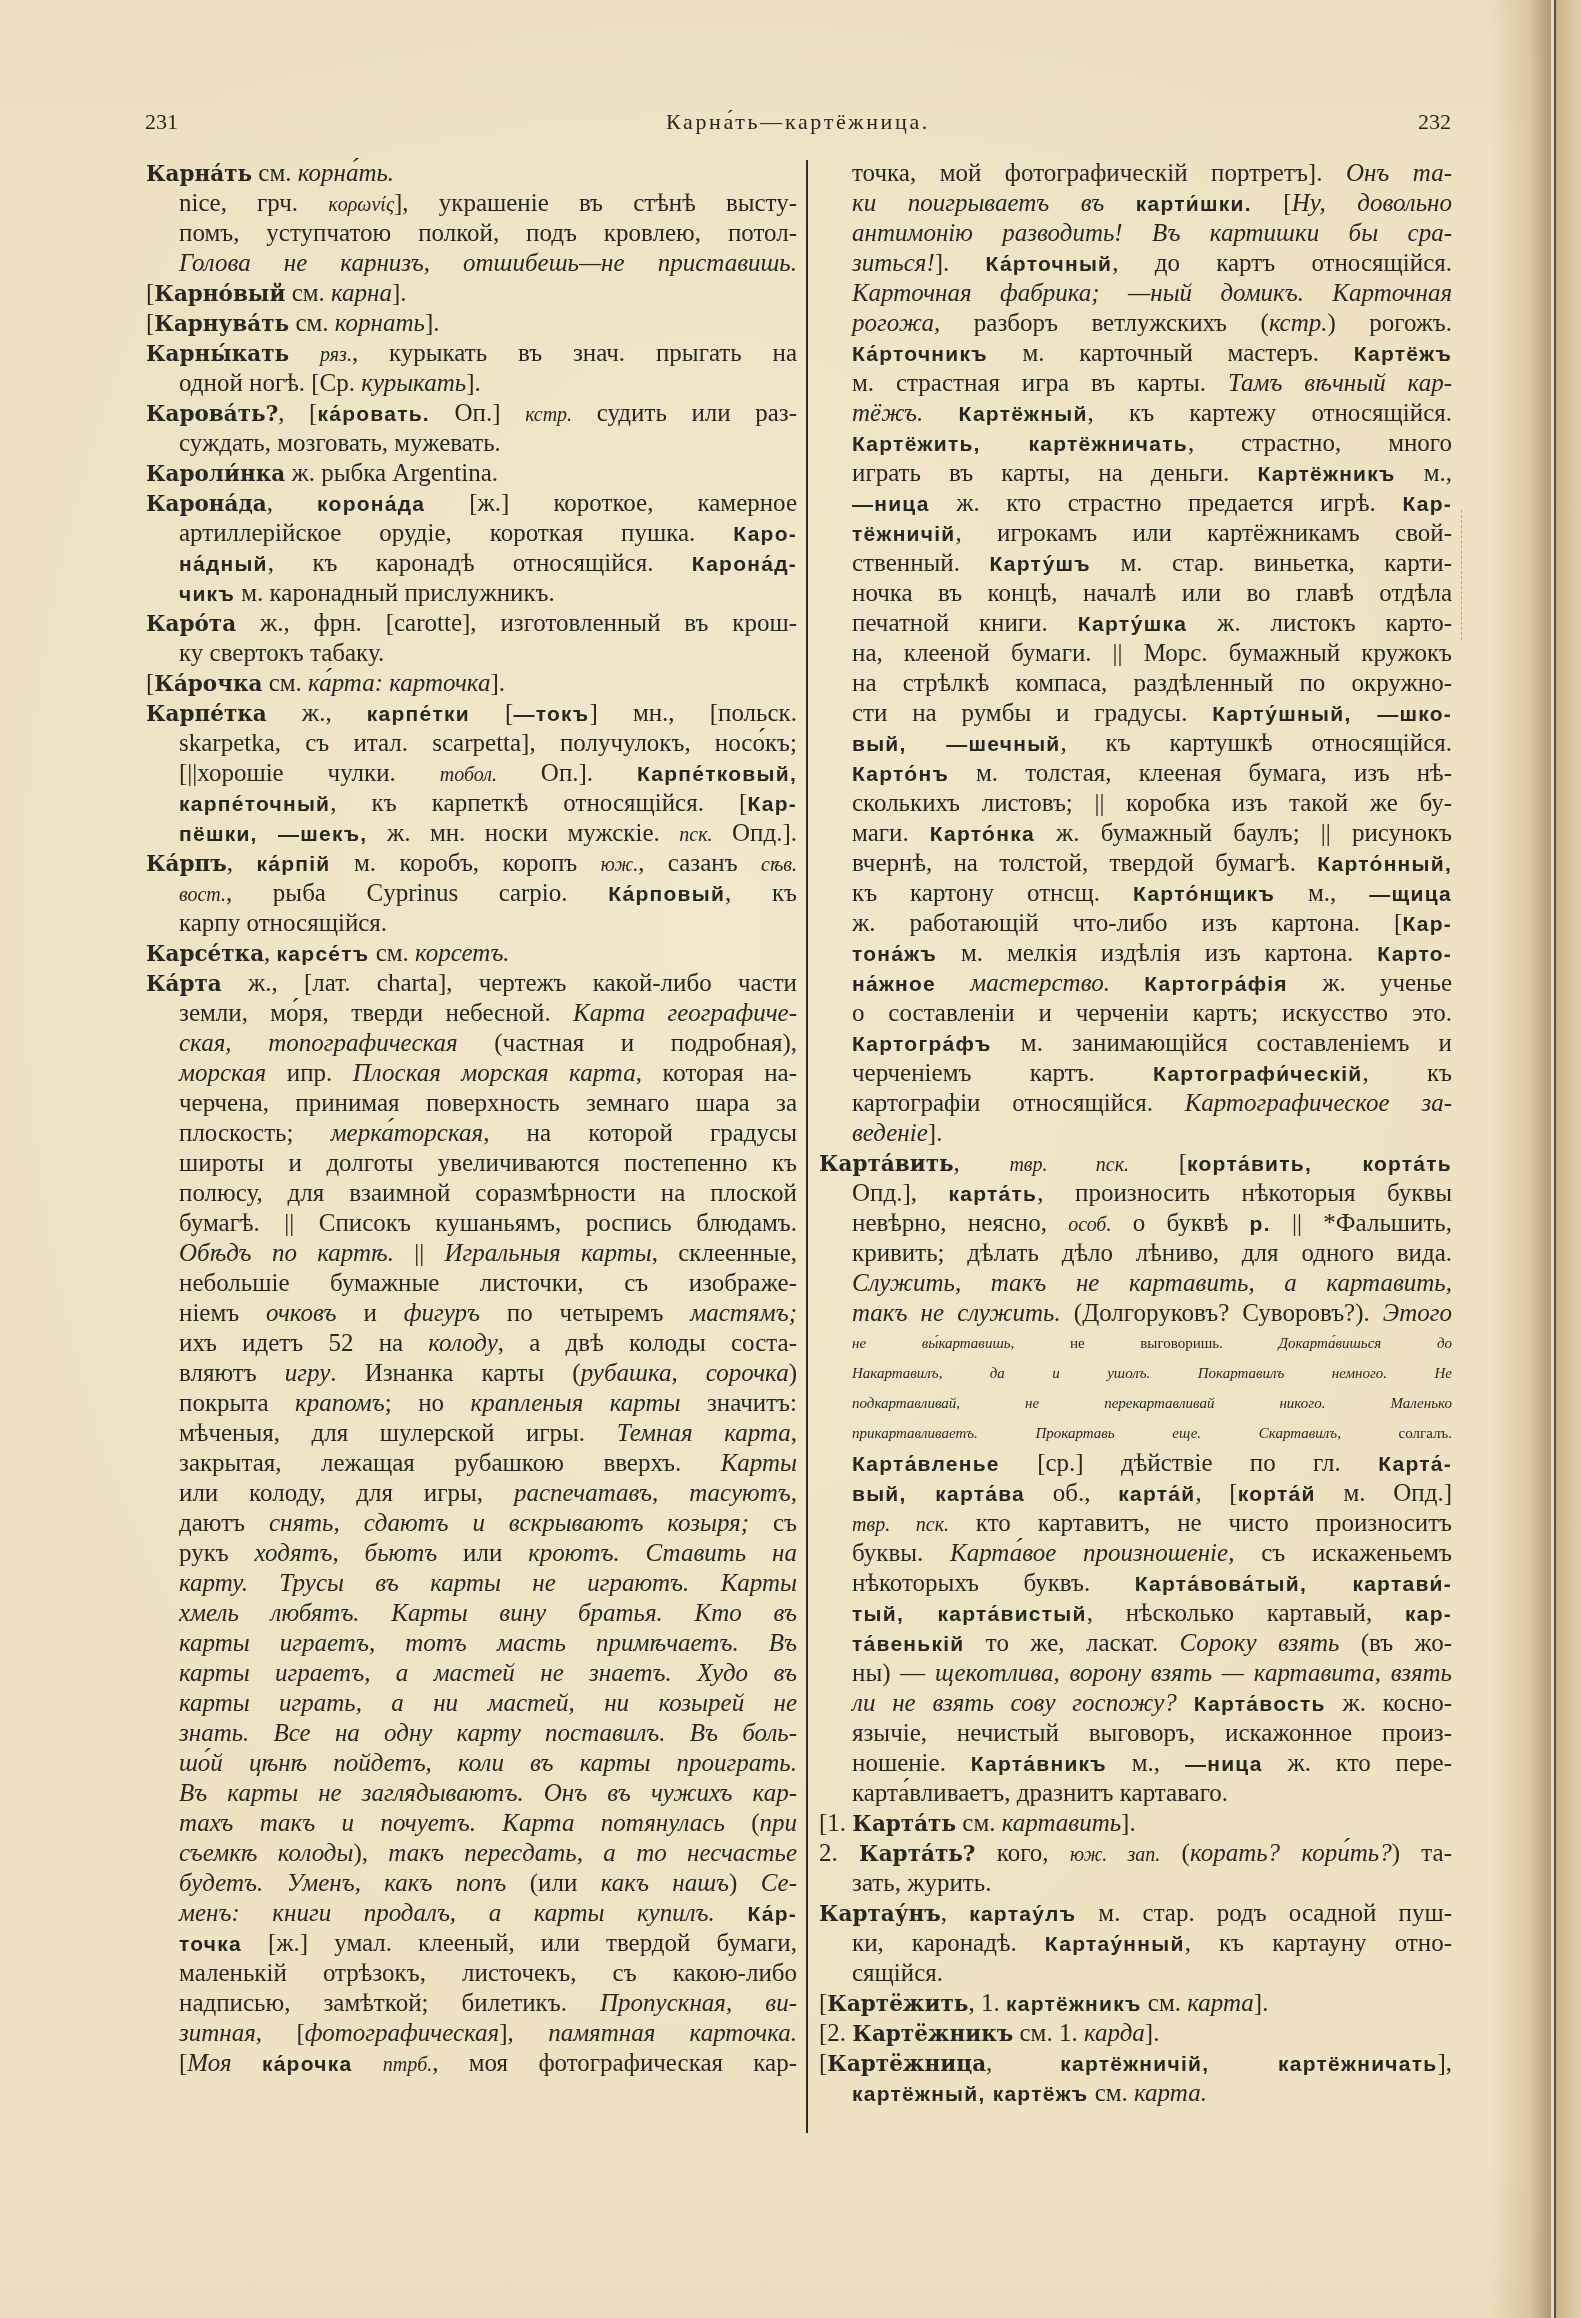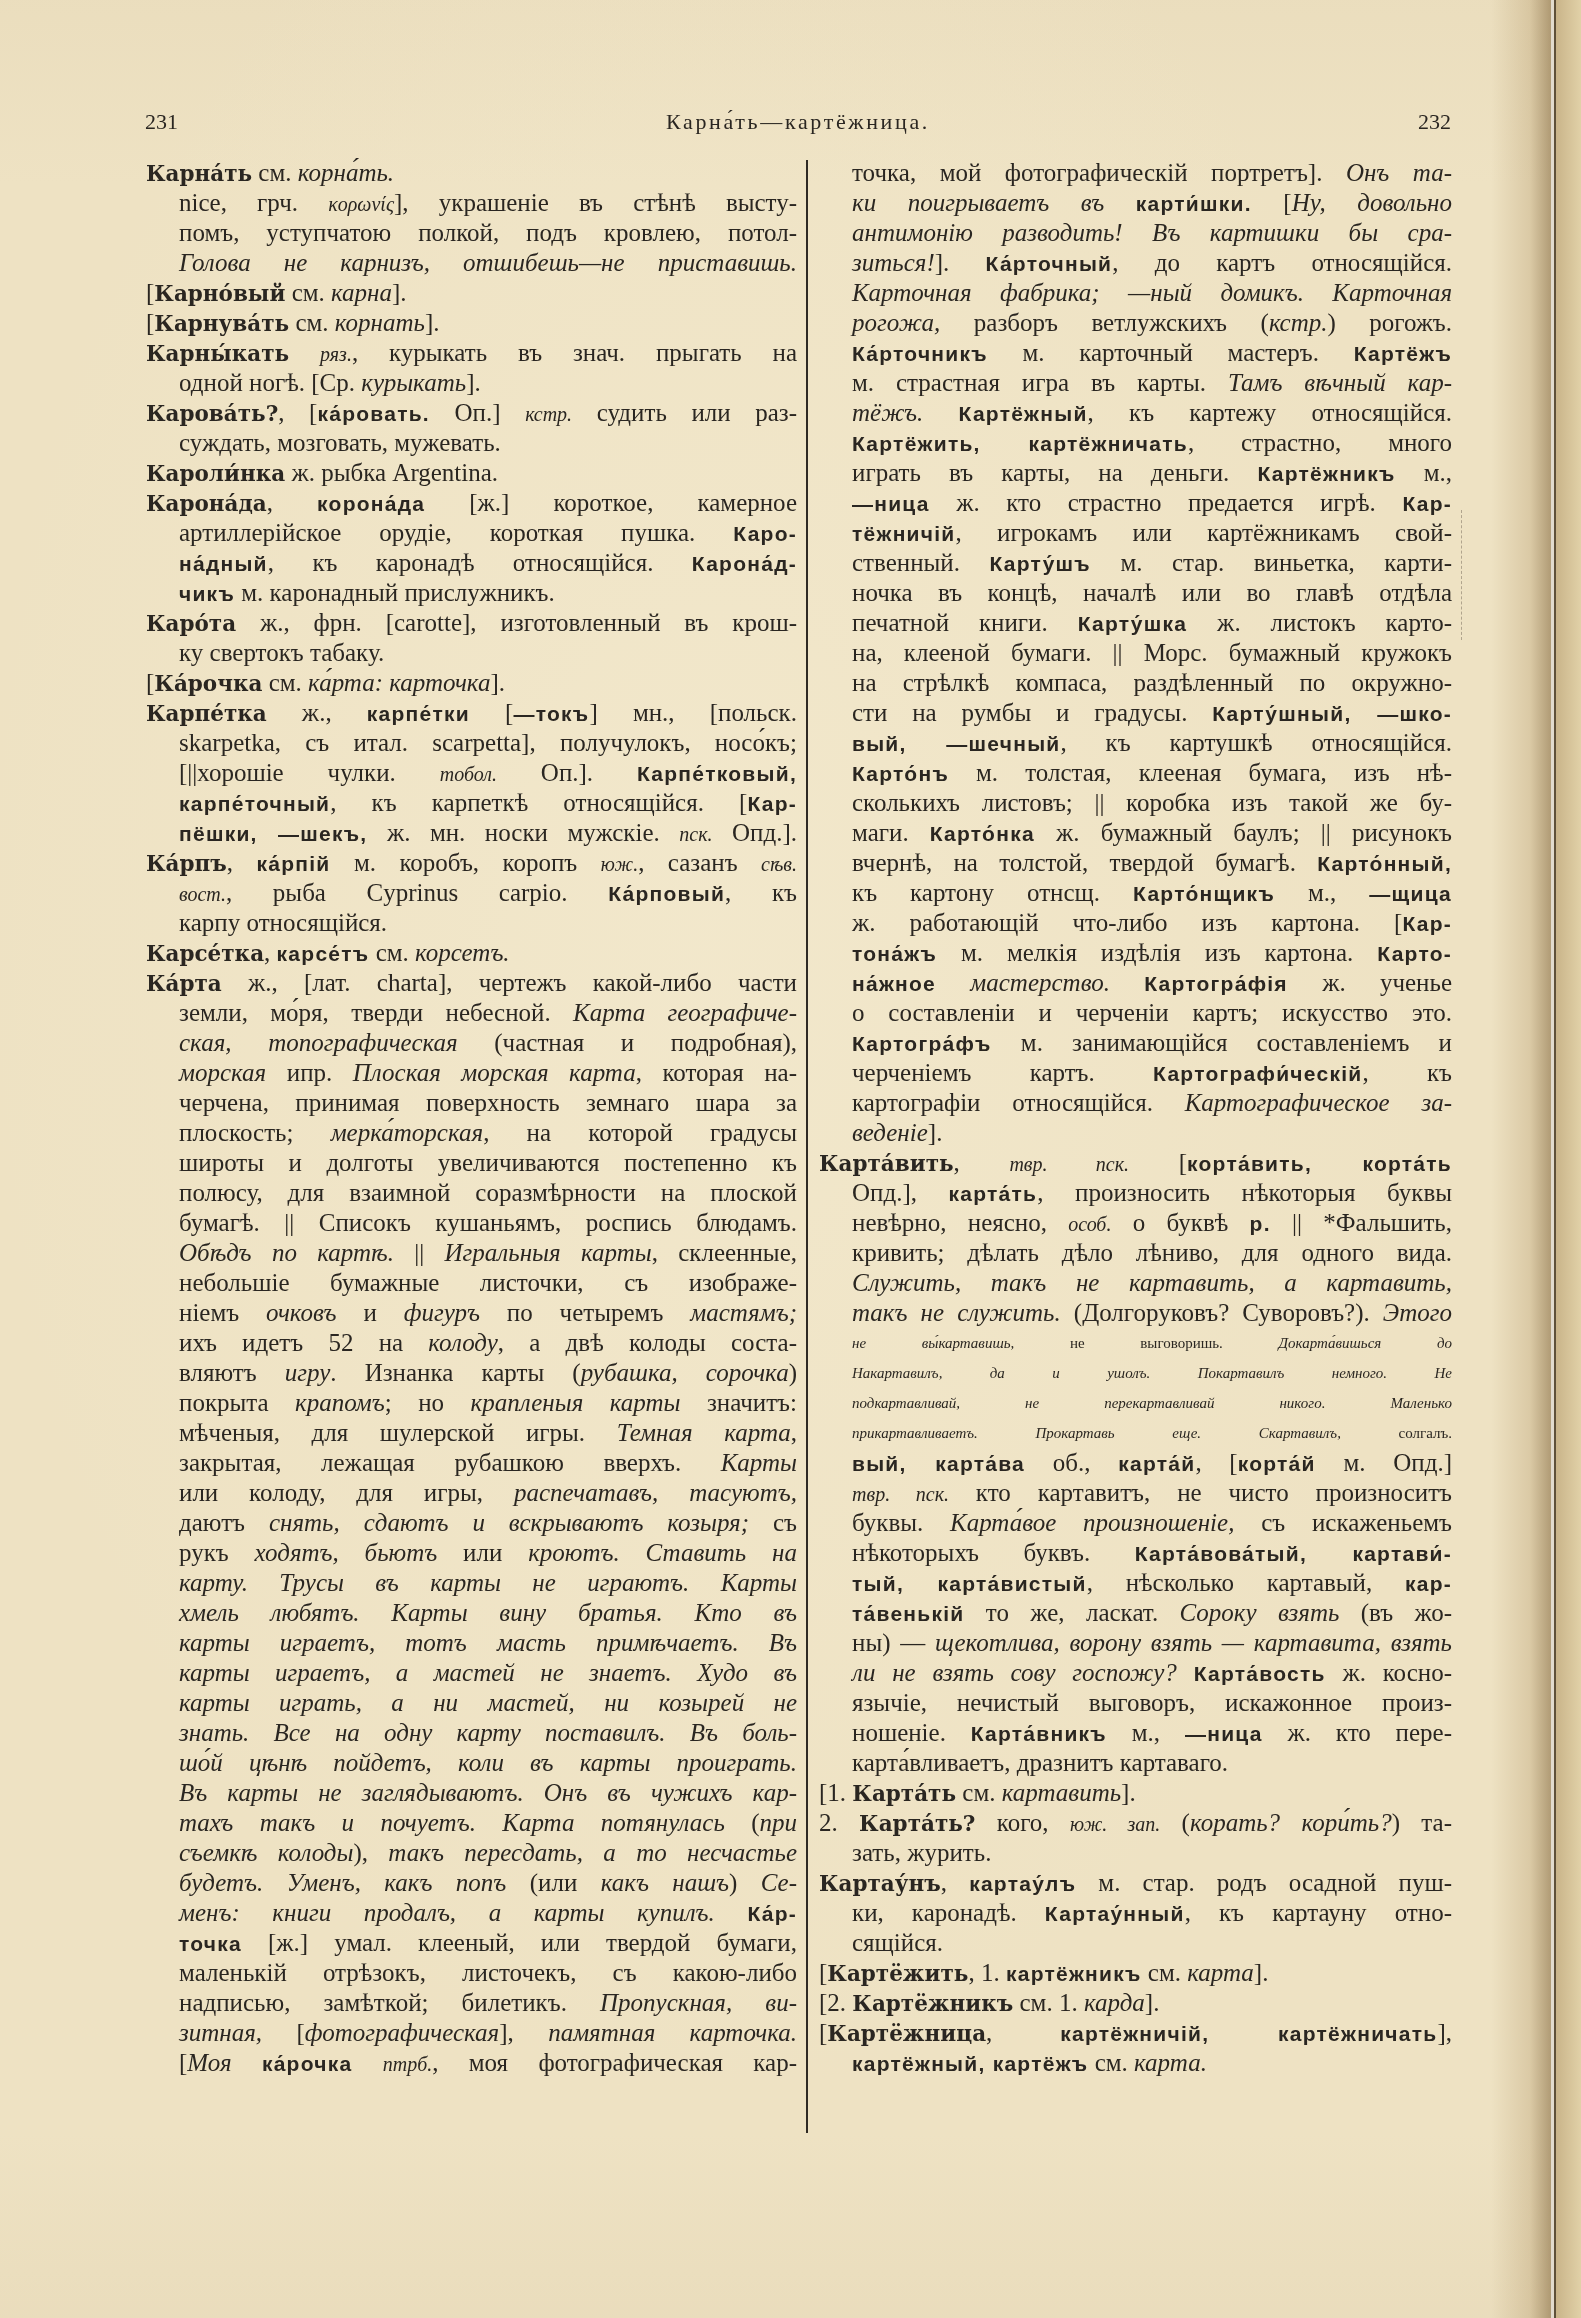--- a/index.html
+++ b/index.html
@@ -163,20 +163,21 @@
     <div class="line"><span class="seg-h">Карта́вить</span><span class="seg-n">, </span><span class="seg-a">твр. пск.</span><span class="seg-n"> [</span><span class="seg-s">корта́вить, корта́ть</span></div>
     <div class="line indent"><span class="seg-n">Опд.], </span><span class="seg-s">карта́ть</span><span class="seg-n">, произносить нѣкоторыя буквы</span></div>
     <div class="line indent"><span class="seg-n">невѣрно, неясно, </span><span class="seg-a">особ.</span><span class="seg-n"> о буквѣ </span><span class="seg-s">р.</span><span class="seg-n"> || *Фальшить,</span></div>
     <div class="line indent"><span class="seg-n">кривить; дѣлать дѣло лѣниво, для одного вида.</span></div>
     <div class="line indent"><span class="seg-i">Служить, такъ не картавить, а картавить,</span></div>
     <div class="line indent"><span class="seg-i">такъ не служить.</span><span class="seg-n"> (Долгоруковъ? Суворовъ?). </span><span class="seg-i">Этого</span></div>
     <div class="line indent small"><span class="seg-i">не вы́картавишь,</span><span class="seg-n"> не выговоришь. </span><span class="seg-i">Докарта́вишься до</span></div>
     <div class="line indent small"><span class="seg-i">Накартавилъ, да и ушолъ. Покартавилъ немного. Не</span></div>
     <div class="line indent small"><span class="seg-i">подкартавливай, не перекартавливай никого. Маленько</span></div>
     <div class="line indent small"><span class="seg-i">прикартавливаетъ. Прокартавь еще. Скартавилъ,</span><span class="seg-n"> солгалъ.</span></div>
+    <div class="line indent"><span class="seg-s">Карта́вленье</span><span class="seg-n"> [ср.] дѣйствіе по гл. </span><span class="seg-s">Карта́-</span></div>
     <div class="line indent"><span class="seg-s">вый, карта́ва</span><span class="seg-n"> об., </span><span class="seg-s">карта́й</span><span class="seg-n">, [</span><span class="seg-s">корта́й</span><span class="seg-n"> м. Опд.]</span></div>
     <div class="line indent"><span class="seg-a">твр. пск.</span><span class="seg-n"> кто картавитъ, не чисто произноситъ</span></div>
     <div class="line indent"><span class="seg-n">буквы. </span><span class="seg-i">Карта́вое произношеніе,</span><span class="seg-n"> съ искаженьемъ</span></div>
     <div class="line indent"><span class="seg-n">нѣкоторыхъ буквъ. </span><span class="seg-s">Карта́вова́тый, картави́-</span></div>
     <div class="line indent"><span class="seg-s">тый, карта́вистый</span><span class="seg-n">, нѣсколько картавый, </span><span class="seg-s">кар-</span></div>
     <div class="line indent"><span class="seg-s">та́венькій</span><span class="seg-n"> то же, ласкат. </span><span class="seg-i">Сороку взять</span><span class="seg-n"> (въ жо-</span></div>
     <div class="line indent"><span class="seg-n">ны) — </span><span class="seg-i">щекотлива, ворону взять — картавита, взять</span></div>
     <div class="line indent"><span class="seg-i">ли не взять сову госпожу?</span><span class="seg-n"> </span><span class="seg-s">Карта́вость</span><span class="seg-n"> ж. косно-</span></div>
     <div class="line indent"><span class="seg-n">язычіе, нечистый выговоръ, искажонное произ-</span></div>
     <div class="line indent"><span class="seg-n">ношеніе. </span><span class="seg-s">Карта́вникъ</span><span class="seg-n"> м., </span><span class="seg-s">—ница</span><span class="seg-n"> ж. кто пере-</span></div>

